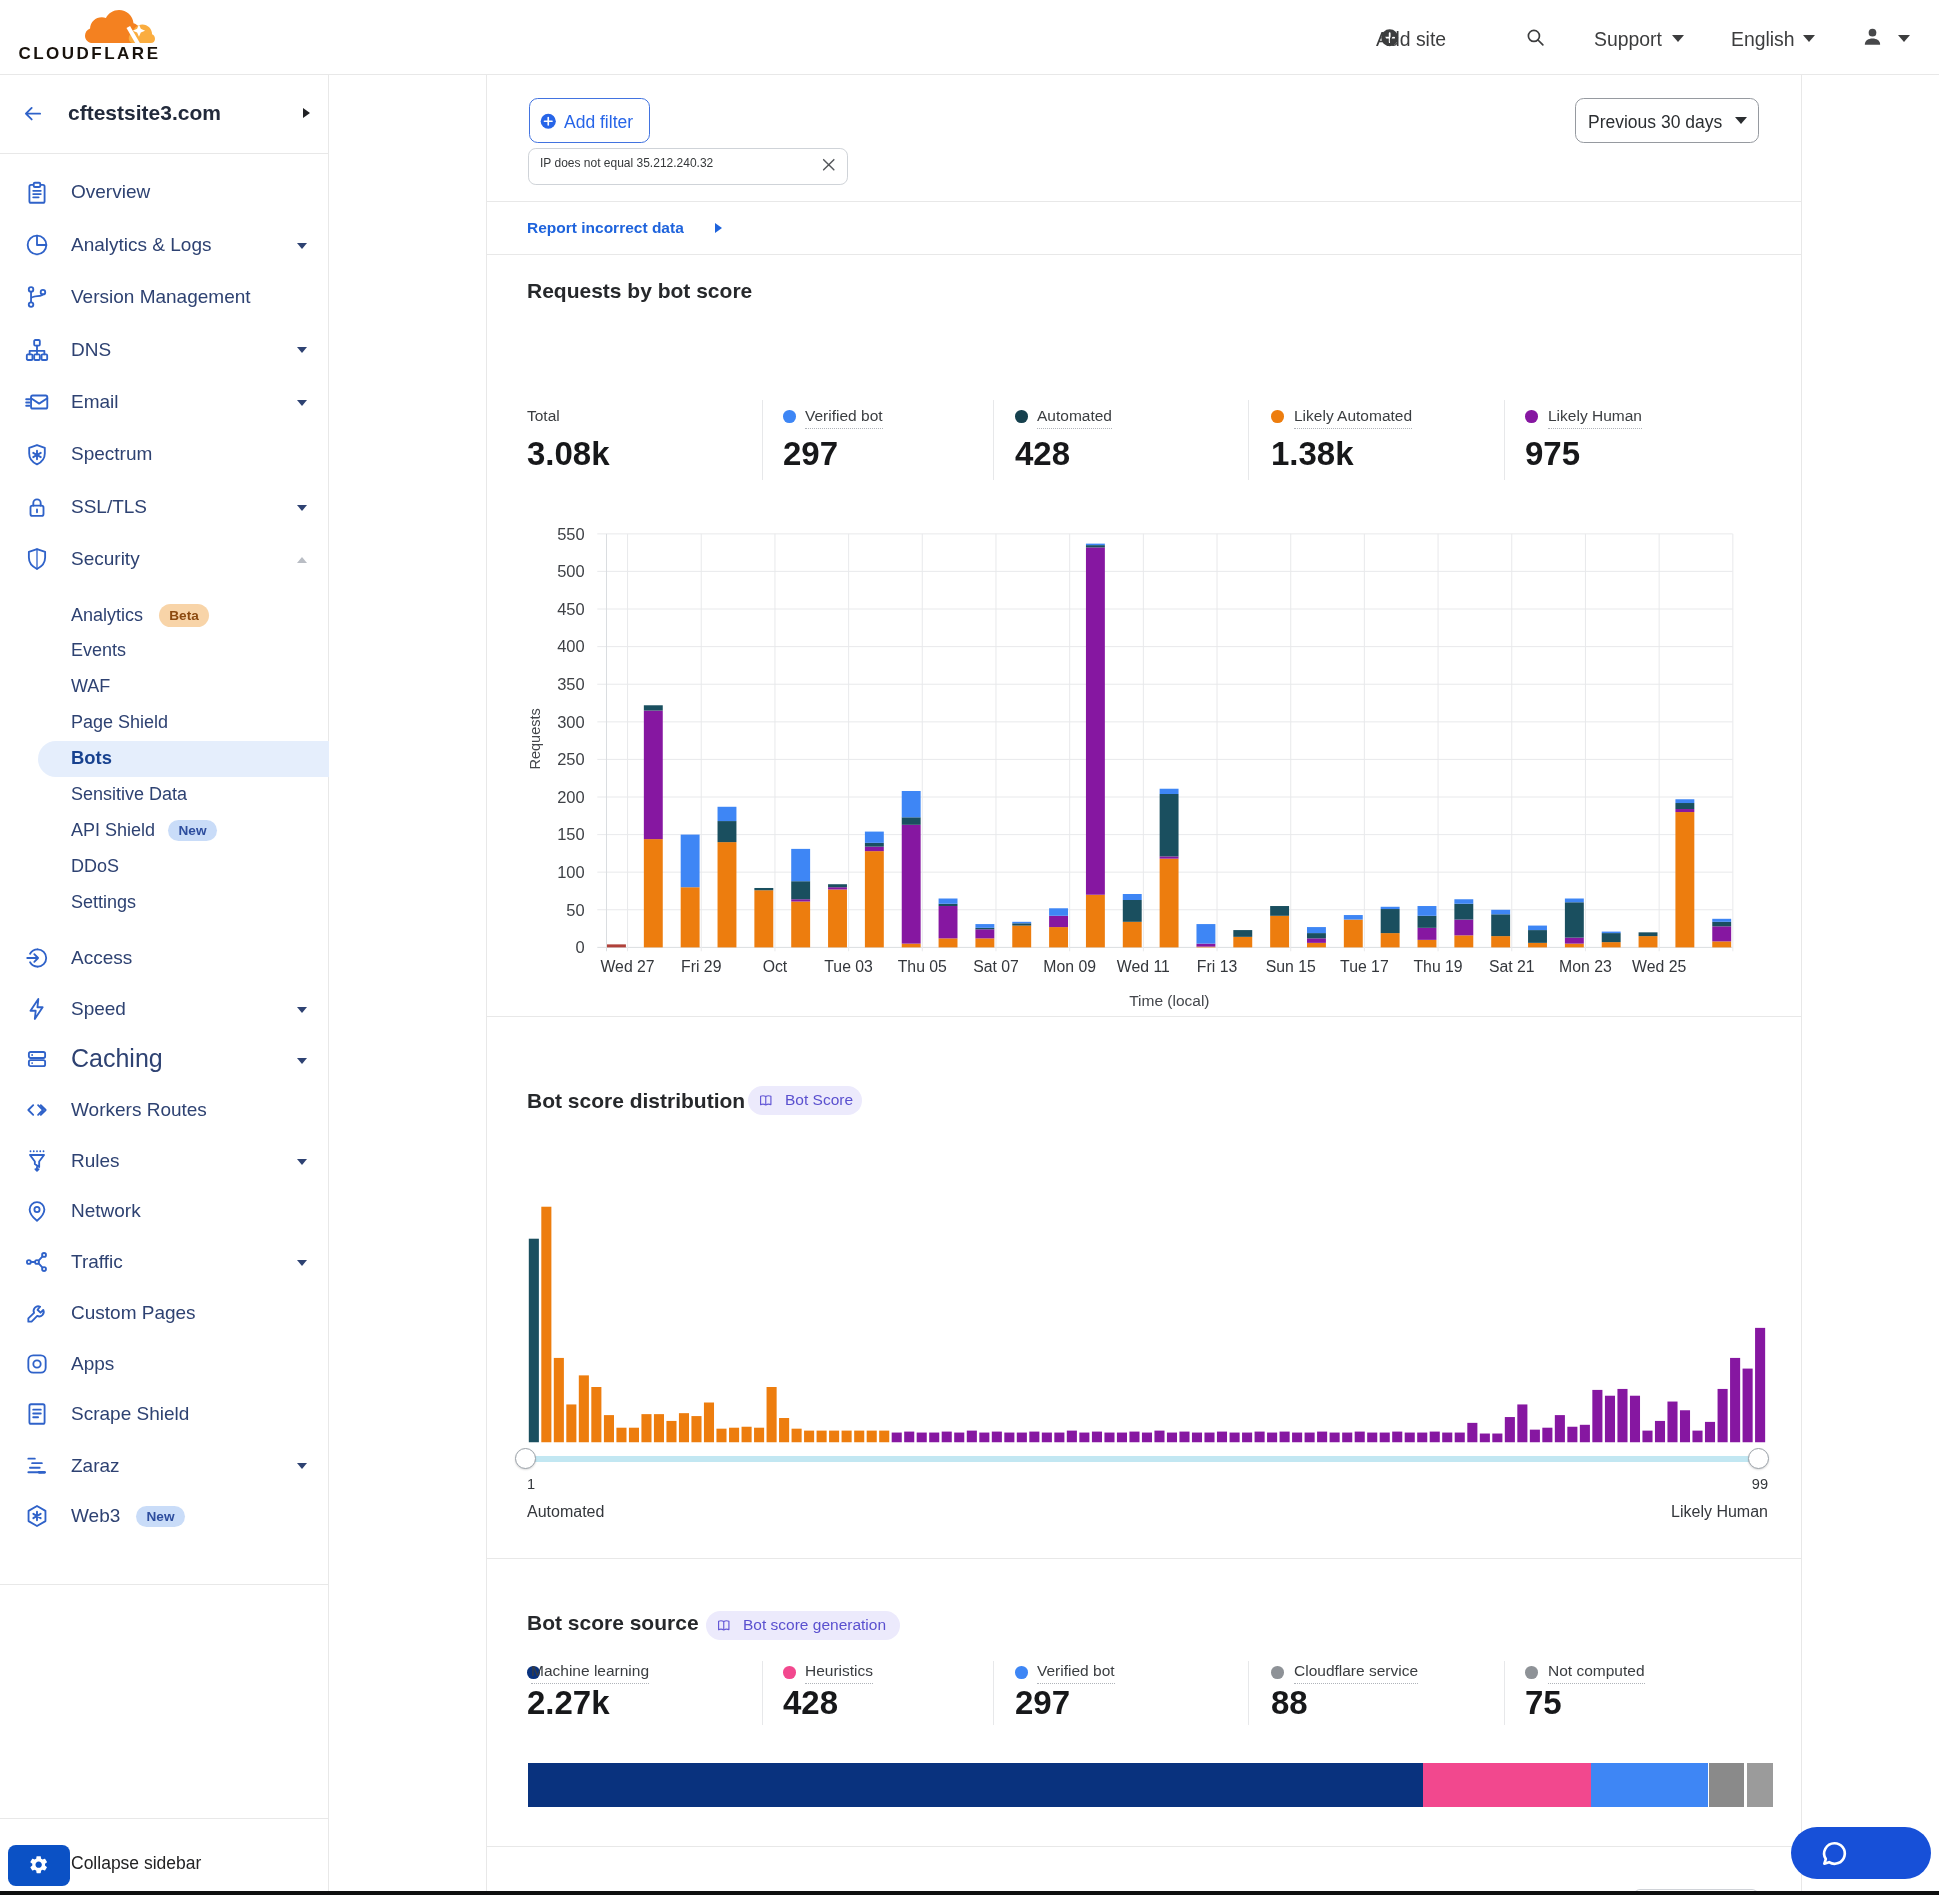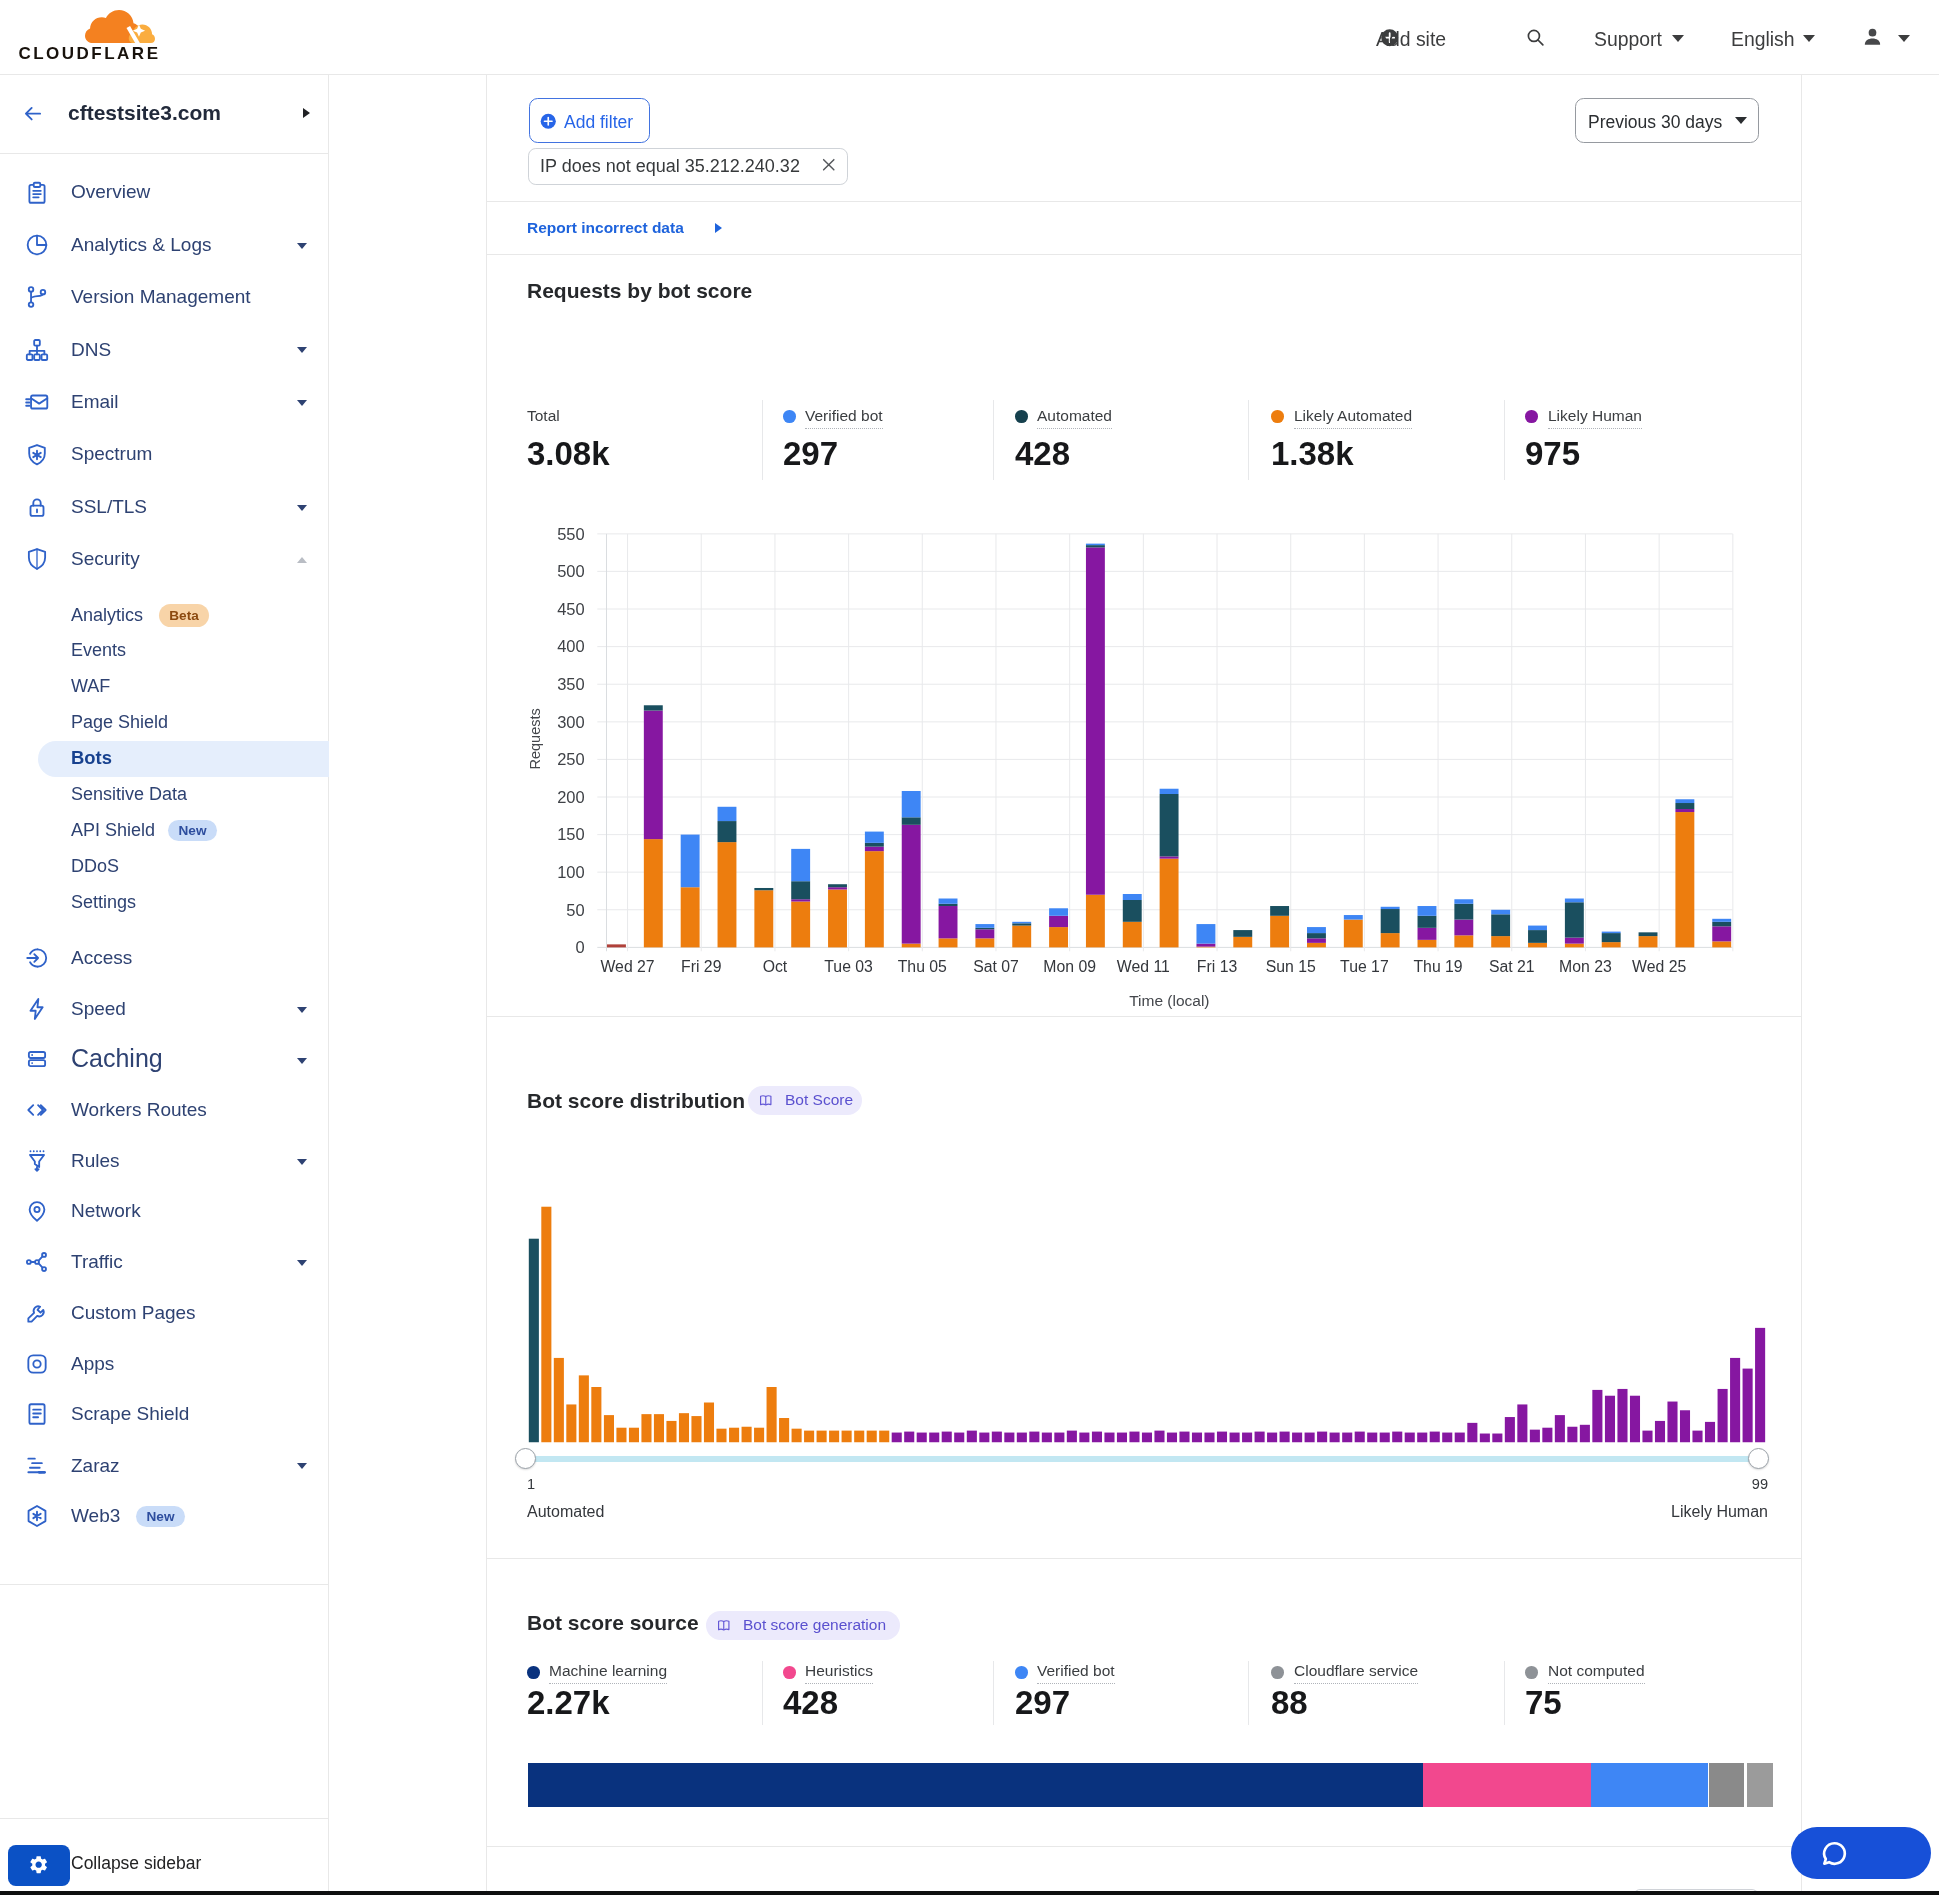--- a/index.html
+++ b/index.html
@@ -187,21 +187,21 @@
 <div style="position:absolute;left:529px;top:98px;width:121px;height:45px;border:1.5px solid #4273E0;border-radius:8.7px"></div>
 <svg style="position:absolute;left:540px;top:113px" width="16.5" height="16.5" viewBox="0 0 24 24">
       <circle cx="12" cy="12" r="11" fill="#2765E8"></circle>
       <path d="M12 6.5v11M6.5 12h11" stroke="#fff" stroke-width="2.4" stroke-linecap="round"></path>
     </svg>
 <div style="position:absolute;left:564px;top:112px;font-size:17.5px;color:#2765E8">Add filter</div>
 <div style="position:absolute;left:1575px;top:98px;width:184px;height:45px;border:1px solid #969AA0;border-radius:8.7px"></div>
 <div style="position:absolute;left:1588px;top:112px;font-size:17.5px;color:#2B2E31">Previous 30 days</div>
 <div style="position:absolute;left:1735px;top:117px;width:0;height:0;border-left:6.8px solid transparent;border-right:6.8px solid transparent;border-top:7.8px solid #2B2E31"></div>
 <div style="position:absolute;left:528px;top:148px;width:320px;height:37px;border:1px solid #CFD3D8;border-radius:7.8px"></div>
-<div style="position:absolute;left:540px;top:156px;font-size:18px;color:#36393B">IP does not equal 35.212.240.32</div>
+<div style="position:absolute;left:540px;top:156px;font-size:12px;color:#36393B">IP does not equal 35.212.240.32</div>
 <svg style="position:absolute;left:820px;top:156px" width="17.5" height="17.5" viewBox="0 0 24 24" fill="none" stroke="#54575B" stroke-width="2" stroke-linecap="round">
       <path d="M5 5l14 14M19 5L5 19"></path>
     </svg>
 <div style="position:absolute;left:527px;top:219px;font-size:15.5px;font-weight:600;color:#1E63DC">Report incorrect data</div>
 <div style="position:absolute;left:715px;top:223px;width:0;height:0;border-top:5.8px solid transparent;border-bottom:5.8px solid transparent;border-left:7.8px solid #1E63DC"></div>
 <div style="position:absolute;left:527px;top:279px;font-size:21px;font-weight:700;color:#26282B">Requests by bot score</div>
 <div style="position:absolute;left:762px;top:400px;width:1px;height:80px;background:#E7E8EA"></div>
 <div style="position:absolute;left:993px;top:400px;width:1px;height:80px;background:#E7E8EA"></div>
 <div style="position:absolute;left:1248px;top:400px;width:1px;height:80px;background:#E7E8EA"></div>
 <div style="position:absolute;left:1504px;top:400px;width:1px;height:80px;background:#E7E8EA"></div>
@@ -497,21 +497,21 @@
     <svg style="position:absolute;left:716px;top:1618px" width="15.5" height="15.5" viewBox="0 0 24 24" fill="none" stroke="#6458D6" stroke-width="1.8" stroke-linejoin="round">
       <path d="M12 5.5C9.5 4 6.5 4 4 5v13c2.5-1 5.5-1 8 .5 2.5-1.5 5.5-1.5 8-.5V5c-2.5-1-5.5-1-8 .5z"></path>
       <path d="M12 5.5V18"></path>
     </svg>
     <div style="position:absolute;left:743px;top:1616px;font-size:15.5px;color:#5A50CF">Bot score generation</div>
 <div style="position:absolute;left:762px;top:1661px;width:1px;height:64px;background:#E7E8EA"></div>
 <div style="position:absolute;left:993px;top:1661px;width:1px;height:64px;background:#E7E8EA"></div>
 <div style="position:absolute;left:1248px;top:1661px;width:1px;height:64px;background:#E7E8EA"></div>
 <div style="position:absolute;left:1504px;top:1661px;width:1px;height:64px;background:#E7E8EA"></div>
 <div style="position:absolute;left:527px;top:1666px;width:12.6px;height:12.6px;border-radius:50%;background:#09327E"></div>
-<div style="position:absolute;left:549px;top:1662px;font-size:15.5px;color:#3A3D40;border-bottom:1.9px dotted #B0B4BA;padding-bottom:2.9px;">Machine learning</div>
+<div style="position:absolute;left:531px;top:1662px;font-size:15.5px;color:#3A3D40;border-bottom:1.9px dotted #B0B4BA;padding-bottom:2.9px;">Machine learning</div>
 <div style="position:absolute;left:527px;top:1686px;font-size:33px;font-weight:700;color:#17181A;line-height:33px">2.27k</div>
 <div style="position:absolute;left:783px;top:1666px;width:12.6px;height:12.6px;border-radius:50%;background:#F2488E"></div>
 <div style="position:absolute;left:805px;top:1662px;font-size:15.5px;color:#3A3D40;border-bottom:1.9px dotted #B0B4BA;padding-bottom:2.9px;">Heuristics</div>
 <div style="position:absolute;left:783px;top:1686px;font-size:33px;font-weight:700;color:#17181A;line-height:33px">428</div>
 <div style="position:absolute;left:1015px;top:1666px;width:12.6px;height:12.6px;border-radius:50%;background:#3E86F5"></div>
 <div style="position:absolute;left:1037px;top:1662px;font-size:15.5px;color:#3A3D40;border-bottom:1.9px dotted #B0B4BA;padding-bottom:2.9px;">Verified bot</div>
 <div style="position:absolute;left:1015px;top:1686px;font-size:33px;font-weight:700;color:#17181A;line-height:33px">297</div>
 <div style="position:absolute;left:1271px;top:1666px;width:12.6px;height:12.6px;border-radius:50%;background:#8E9297"></div>
 <div style="position:absolute;left:1294px;top:1662px;font-size:15.5px;color:#3A3D40;border-bottom:1.9px dotted #B0B4BA;padding-bottom:2.9px;">Cloudflare service</div>
 <div style="position:absolute;left:1271px;top:1686px;font-size:33px;font-weight:700;color:#17181A;line-height:33px">88</div>

